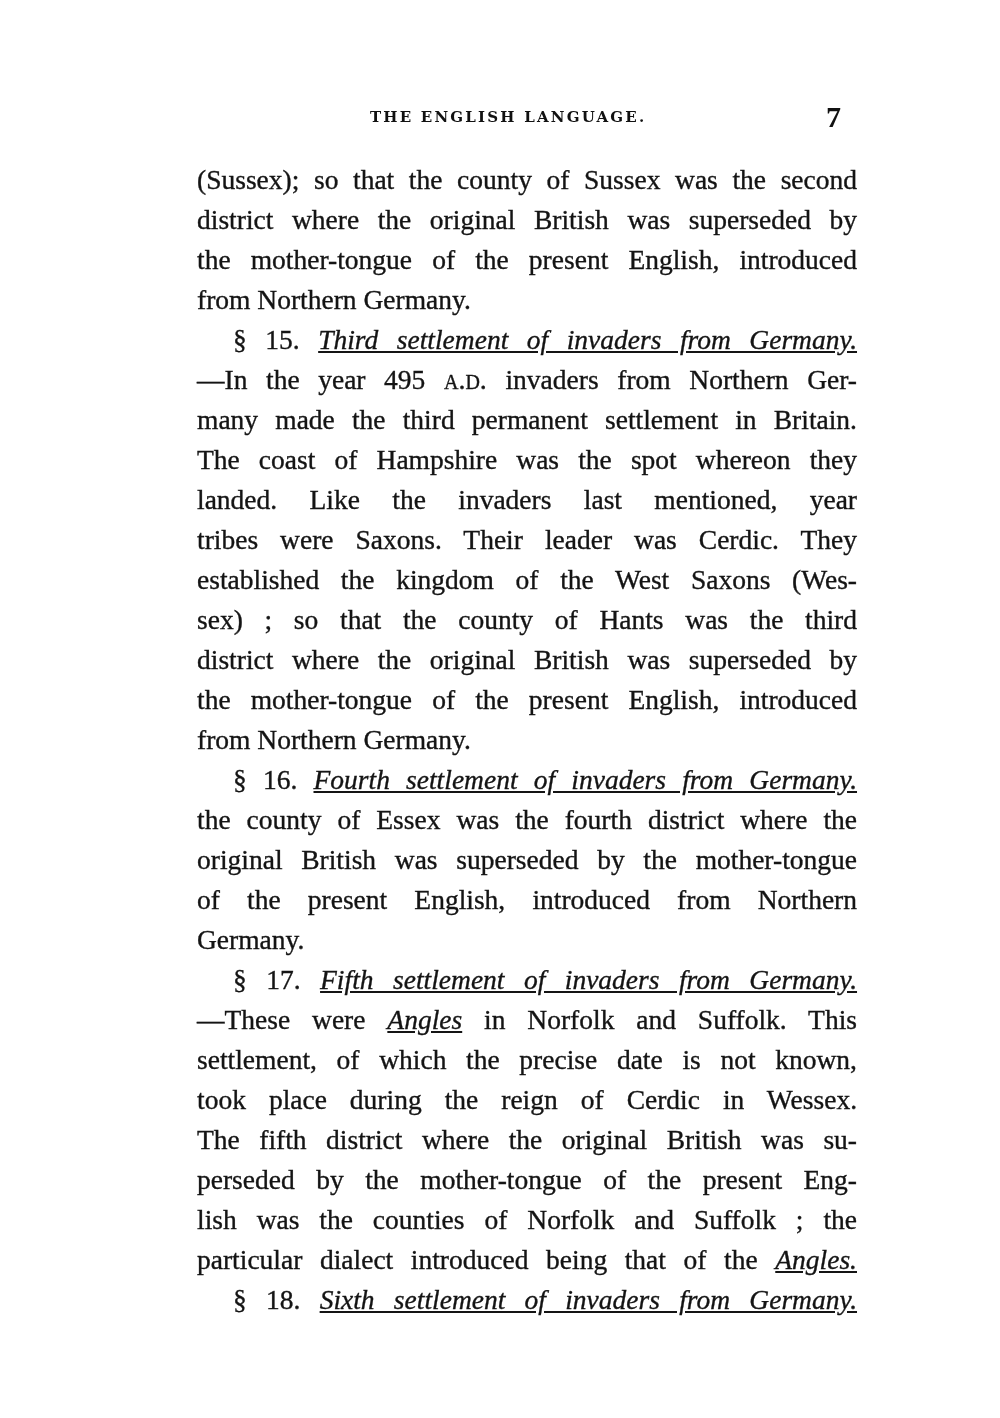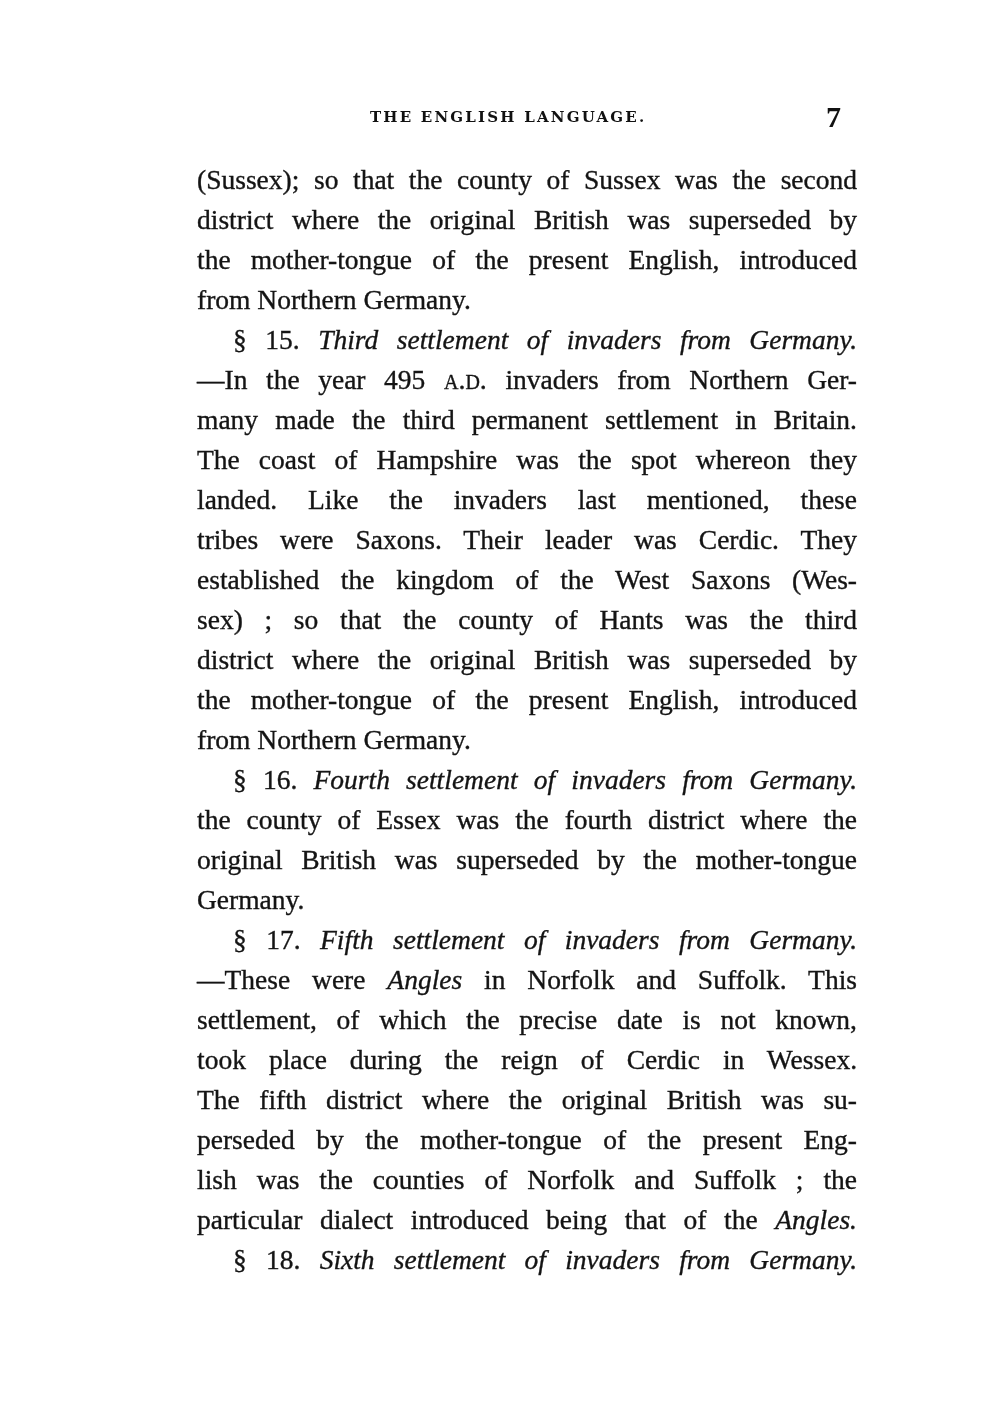--- a/index.html
+++ b/index.html
@@ -17,21 +17,21 @@
   }
   .body-text { position: absolute; left: 197px; top: 140px; width: 660px; }
   .line {
     height: 40px; line-height: 40px;
     font-family: "Liberation Serif", serif; font-size: 27.5px; color: #141414;
     text-align: justify; text-align-last: justify; white-space: nowrap;
     -webkit-text-stroke: 0.35px #141414;
   }
   .line.last { text-align-last: left; }
   .line.indent { padding-left: 36px; }
-  .line .it { font-style: italic; }
+  .line .it { font-style: italic; text-decoration: underline; }
   .line .sc { font-variant: small-caps; font-size: 28px; }
 </style>
 </head>
 <body>
 
 <div class="page">
   <div class="running-head">THE ENGLISH LANGUAGE.</div>
   <div class="page-number">7</div>
 
   <div class="body-text">
@@ -42,34 +42,35 @@
 
     <div class="line indent">
       <span>§ 15.</span>
       <span class="it">Third settlement of invaders from Germany.</span>
     </div>
     <div class="line">
       <span>—In the year 495 </span><span class="sc">a.d.</span><span> invaders from Northern Ger-</span>
     </div>
     <div class="line">many made the third permanent settlement in Britain.</div>
     <div class="line">The coast of Hampshire was the spot whereon they</div>
-    <div class="line">landed.  Like the invaders last mentioned, these</div>
+    <div class="line">landed.  Like the invaders last mentioned, year</div>
     <div class="line">tribes were Saxons.  Their leader was Cerdic.  They</div>
     <div class="line">established the kingdom of the West Saxons (Wes-</div>
     <div class="line">sex) ; so that the county of Hants was the third</div>
     <div class="line">district where the original British was superseded by</div>
     <div class="line">the mother-tongue of the present English, introduced</div>
     <div class="line last">from Northern Germany.</div>
 
     <div class="line indent">
       <span>§ 16.</span>
       <span class="it">Fourth settlement of invaders from Germany.</span>
     </div>
     <div class="line">the county of Essex was the fourth district where the</div>
     <div class="line">original British was superseded by the mother-tongue</div>
+    <div class="line">of the present English, introduced from Northern</div>
     <div class="line last">Germany.</div>
 
     <div class="line indent">
       <span>§ 17.</span>
       <span class="it">Fifth settlement of invaders from Germany.</span>
     </div>
     <div class="line">
       <span>—These were </span><span class="it">Angles</span><span> in Norfolk and Suffolk.  This</span>
     </div>
     <div class="line">settlement, of which the precise date is not known,</div>

